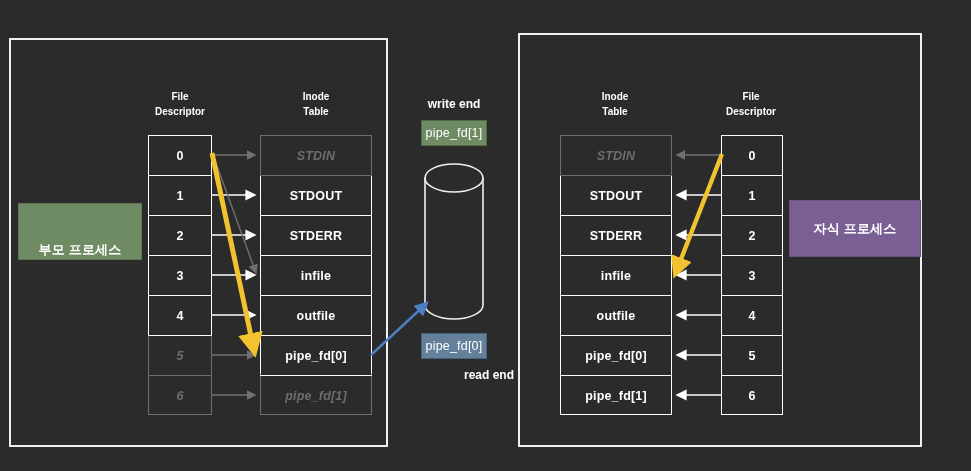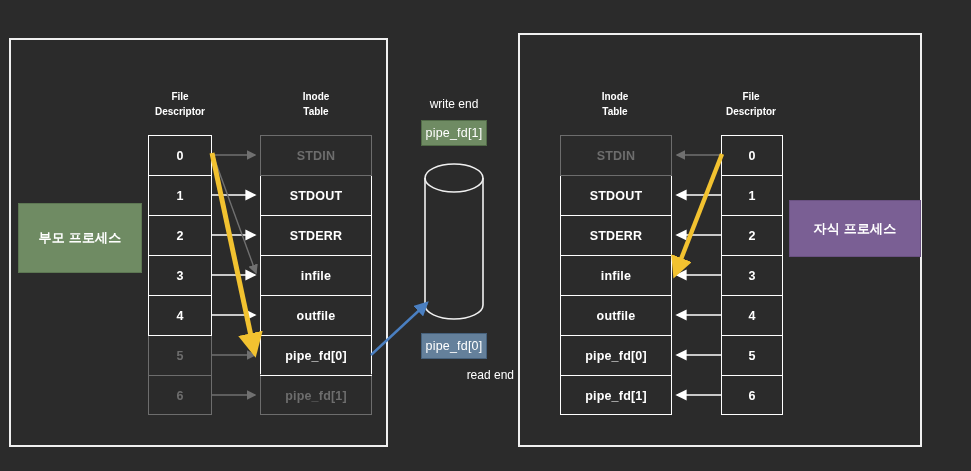--- a/index.html
+++ b/index.html
@@ -23,22 +23,22 @@
   #panel-child{left:518px;top:33px;width:404px;height:414px;}
 
   .proc-box{
     position:absolute;
     display:flex;align-items:center;justify-content:center;
     color:#ffffff;font-size:13px;font-weight:bold;
     box-sizing:border-box;
     letter-spacing:.2px;
   }
   #proc-parent{
-    left:18px;top:203px;width:124px;height:70px;
-    background:#6f8b63;border:1px solid #5d7753;
+    left:18px;top:203px;width:124px;height:57px;
+    background:#6f8b63;border:1px solid #5d7753;align-items:flex-end;
   }
   #proc-child{
     left:789px;top:200px;width:132px;height:57px;
     background:#7a5f94;border:1px solid #6a5182;
   }
 
   
   .col-head{
     position:absolute;
     color:#ffffff;font-size:10px;font-weight:bold;
@@ -54,37 +54,37 @@
   }
   .row{
     box-sizing:border-box;
     height:40px;
     display:flex;align-items:center;justify-content:center;
     color:#ffffff;font-size:12.5px;font-weight:bold;
     border-bottom:1px solid #ffffff;
     letter-spacing:.2px;
   }
   .row:last-child{border-bottom:none;}
-  .row.muted{color:#6d6d6d;border-bottom-color:#6d6d6d;}
+  .row.muted{color:#6d6d6d;border-bottom-color:#6d6d6d;font-style:italic;}
 
   
   #wires{position:absolute;left:0;top:0;width:971px;height:471px;pointer-events:none;}
 
   
   .pipe-label{
     position:absolute;
     display:flex;align-items:center;justify-content:center;
     font-size:12.5px;color:#ffffff;
     box-sizing:border-box;
     letter-spacing:.2px;
   }
   #lbl-pipe-w{left:421px;top:120px;width:66px;height:26px;background:#6f8b63;border:1px solid #516b47;}
   #lbl-pipe-r{left:421px;top:333px;width:66px;height:26px;background:#64809b;border:1px solid #46617c;}
   .end-label{
-    position:absolute;color:#ffffff;font-size:12px;font-weight:normal;
+    position:absolute;color:#ffffff;font-size:12px;font-weight:bold;
     text-align:center;width:120px;
   }
   #lbl-write-end{left:394px;top:97px;}
   #lbl-read-end{left:394px;top:368px;text-align:right;}
 </style>
 </head>
 <body>
 
 <div id="stage">
 

